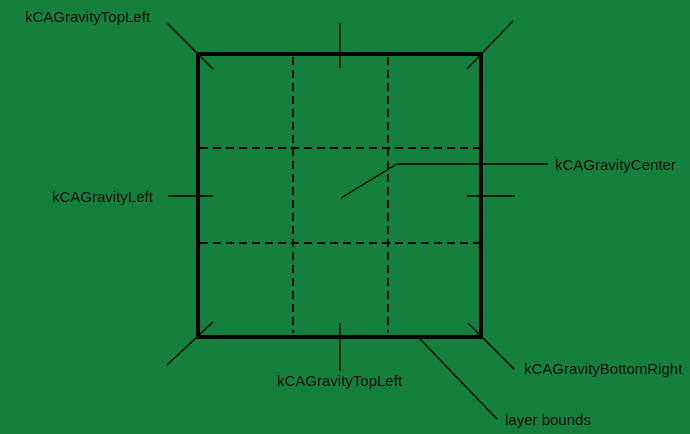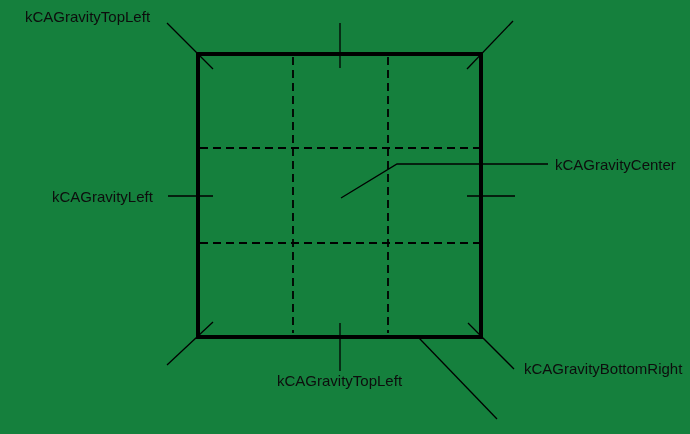--- a/index.html
+++ b/index.html
@@ -52,14 +52,15 @@
     <line x1="340" y1="371" x2="340" y2="323" stroke="#000000" stroke-width="1.3"></line>
     <line x1="514" y1="369" x2="468" y2="323" stroke="#000000" stroke-width="1.3"></line>
     <line x1="497" y1="419" x2="419" y2="338" stroke="#000000" stroke-width="1.3"></line>
   </svg>
 
   <div class="lbl" style="left:25px;  top:8px;">kCAGravityTopLeft</div>
   <div class="lbl" style="left:52px;  top:188px;text-align:center;">kCAGravityLeft</div>
   <div class="lbl" style="left:555px; top:156px;">kCAGravityCenter</div>
   <div class="lbl" style="left:277px; top:372px;">kCAGravityTopLeft</div>
   <div class="lbl" style="left:524px; top:360px;">kCAGravityBottomRight</div>
+  <div class="lbl" style="left:505px; top:411px;">layer bounds</div>
 
 </div>
 
 </body></html>

